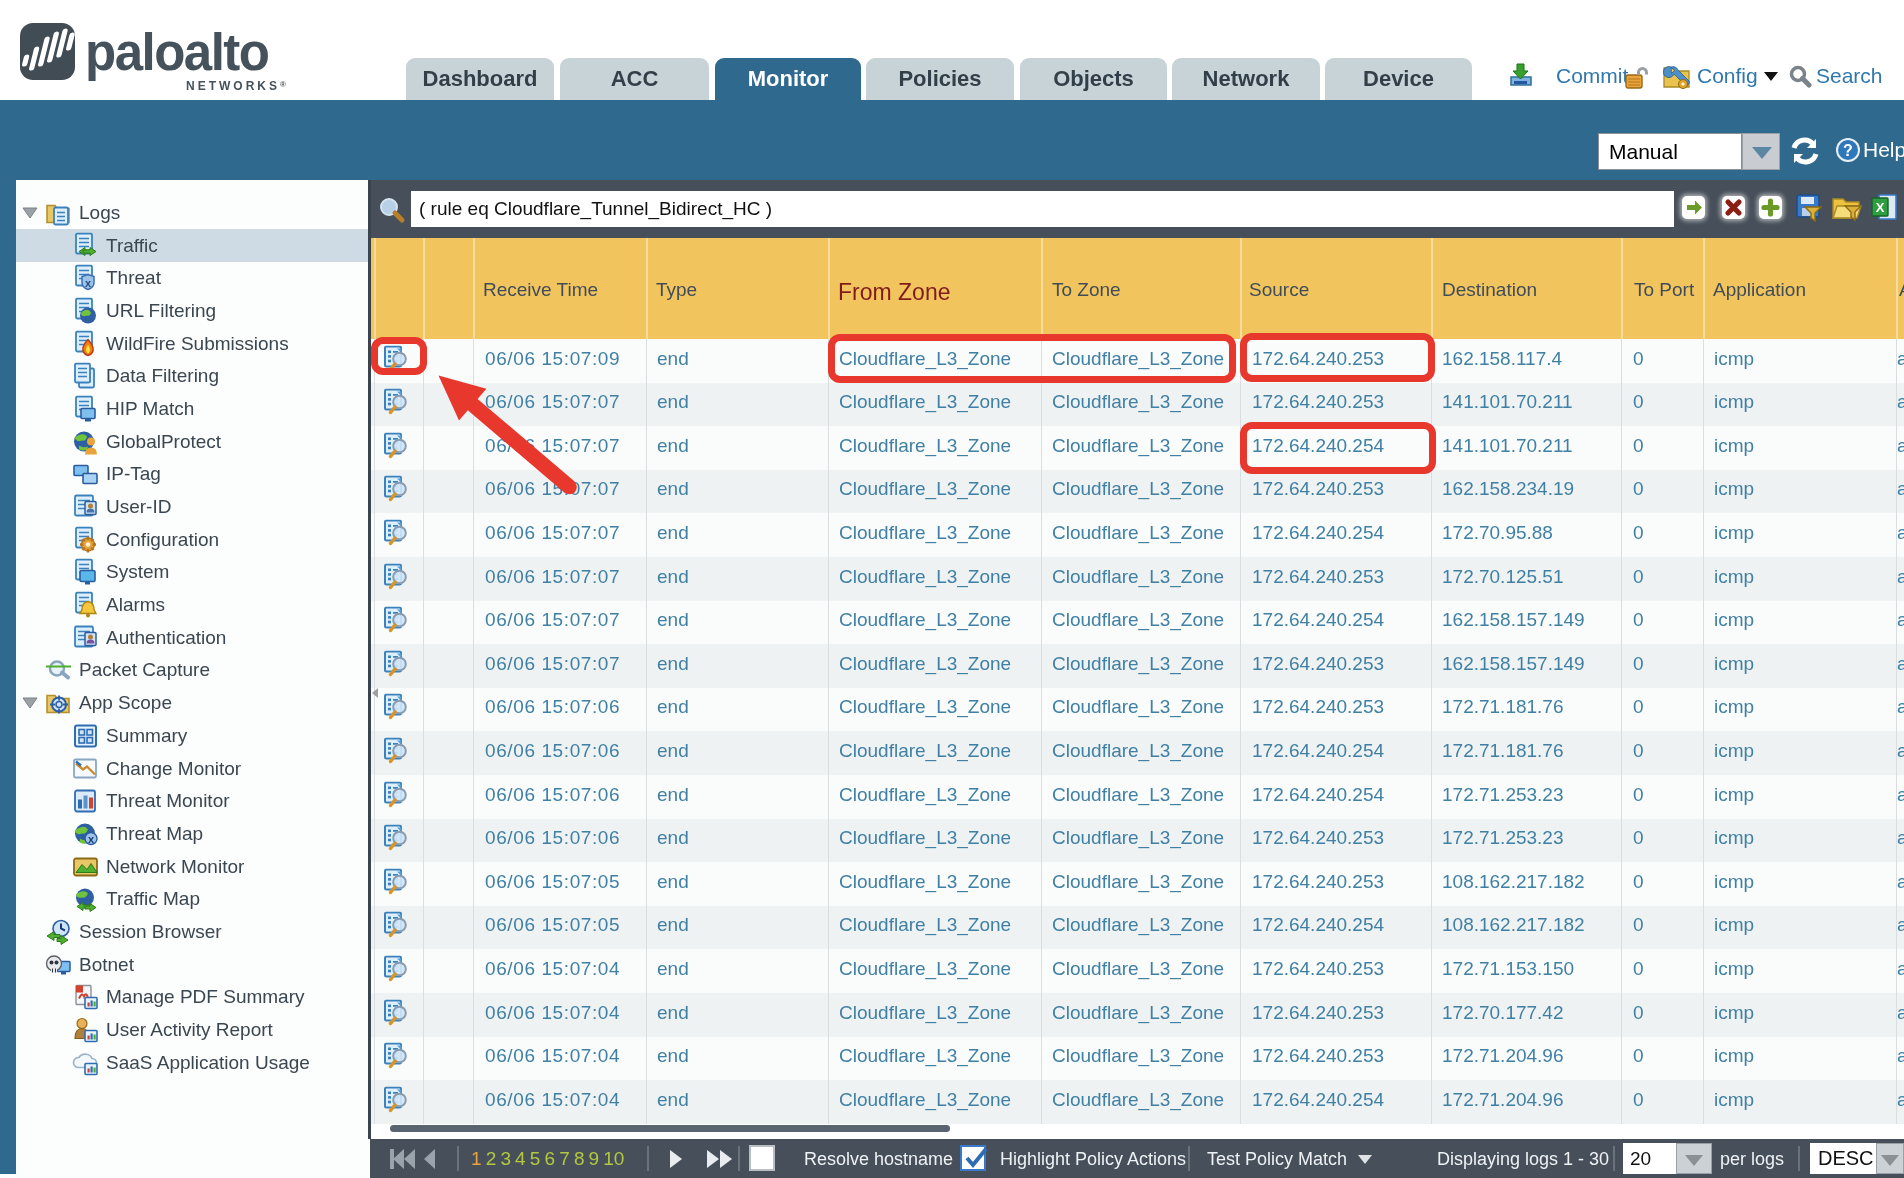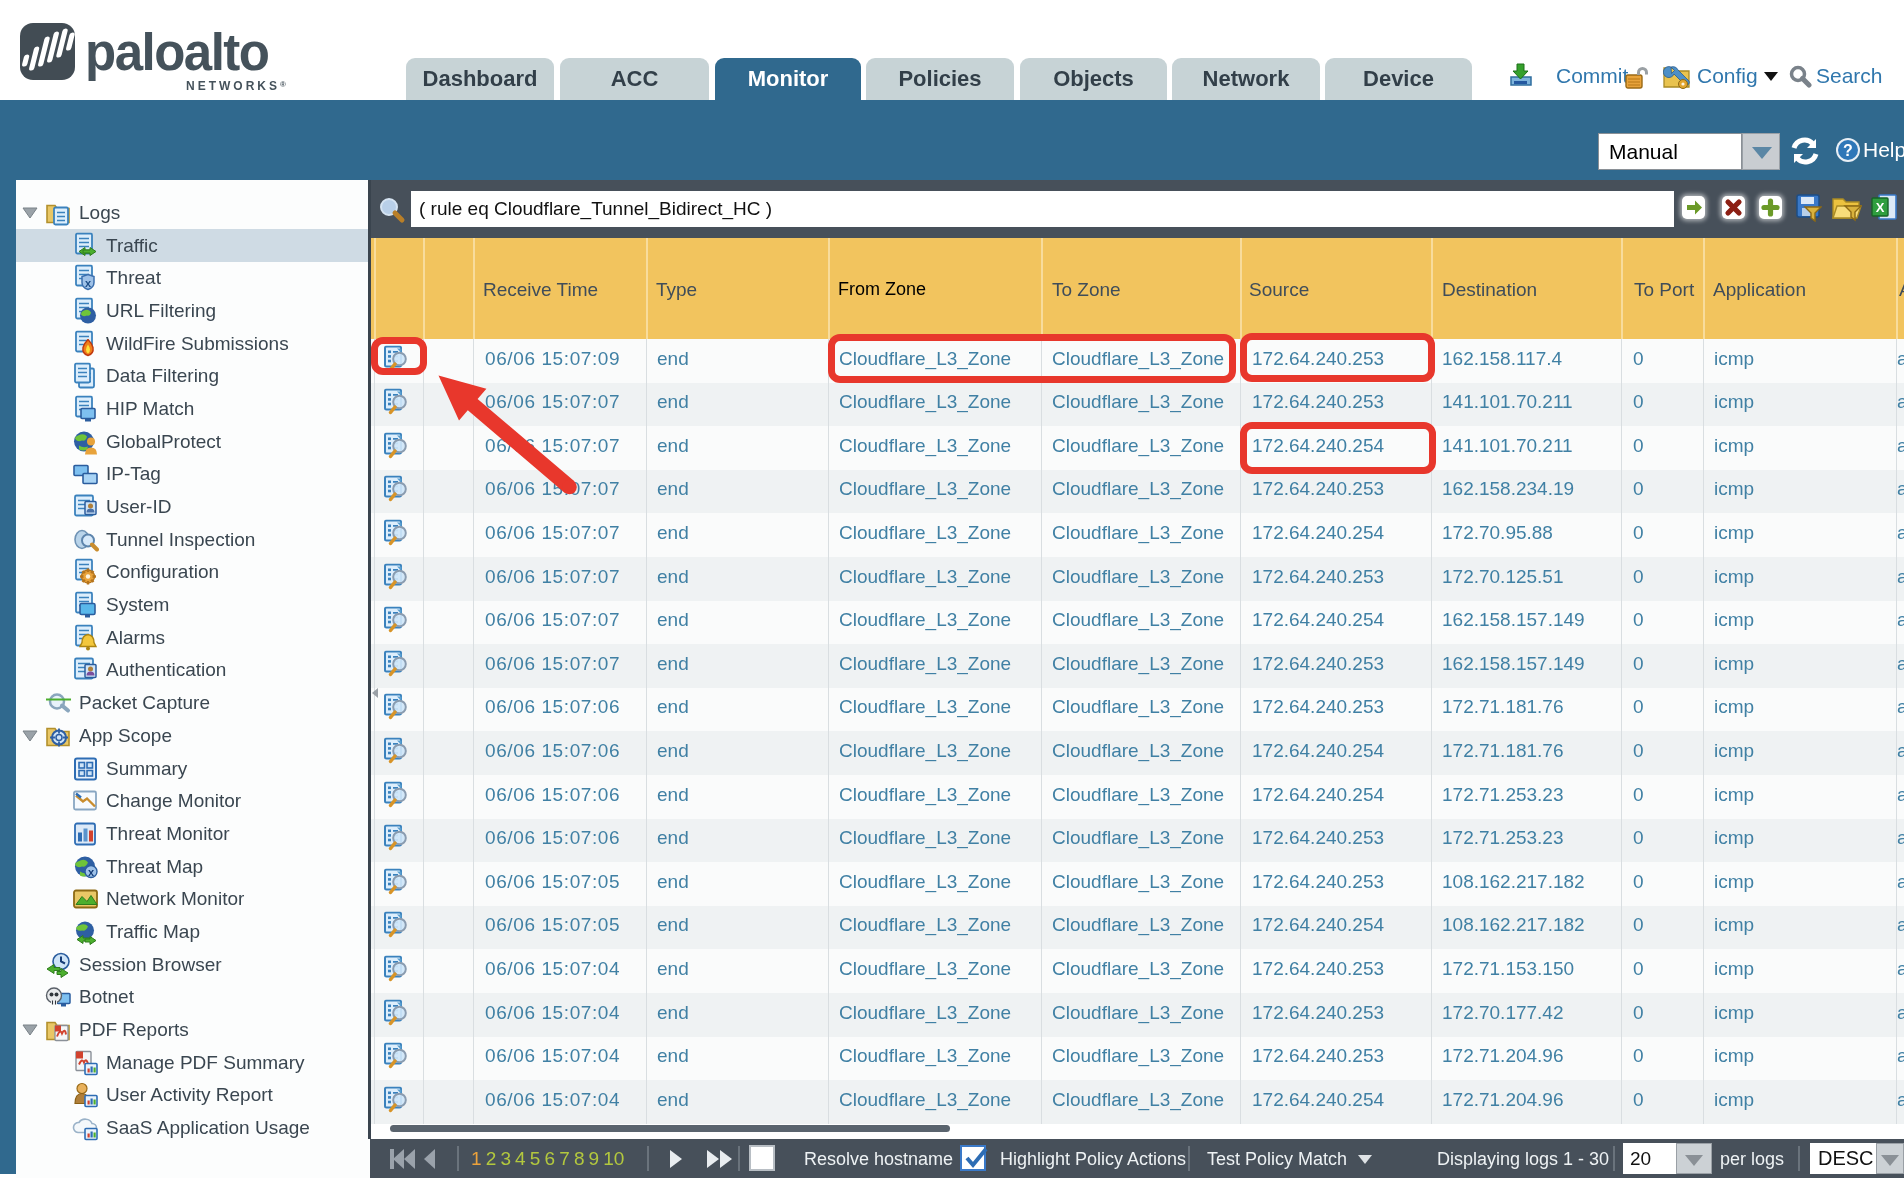--- a/index.html
+++ b/index.html
@@ -268,28 +268,20 @@
               <line x1="6" y1="15" x2="18" y2="15"></line>
             </g>
             <rect x="13" y="8" width="11" height="13" rx="1" fill="#cfe4f7" stroke="#2b5d9e" stroke-width="1.5"></rect>
             <circle cx="18.5" cy="12.5" r="2.5" fill="#b07f3a"></circle>
             <path d="M14.5 19 q0 -4 4 -4 q4 0 4 4 z" fill="#4a71a8"></path>
           </svg>
           <span class="lbl">User-ID</span>
         </div>
 <div class="trow l2">
           <svg class="ico" viewBox="0 0 27 27" width="27" height="27">
-            <ellipse cx="10" cy="13" rx="7" ry="9" fill="#b9d4ea" stroke="#6f93b5" stroke-width="1.6"></ellipse>
-            <circle cx="16" cy="14" r="6" fill="#d6e9fa" stroke="#5d85ad" stroke-width="2"></circle>
-            <line x1="20" y1="18" x2="25" y2="23" stroke="#c98d2e" stroke-width="4" stroke-linecap="round"></line>
-          </svg>
-          <span class="lbl">Tunnel Inspection</span>
-        </div>
-<div class="trow l2">
-          <svg class="ico" viewBox="0 0 27 27" width="27" height="27">
             <rect x="4" y="1" width="16" height="20" rx="1.5" fill="#ddeefc" stroke="#3b82bd" stroke-width="1.8"></rect>
             <g stroke="#3b82bd" stroke-width="1.6">
               <line x1="7" y1="6" x2="17" y2="6"></line>
               <line x1="7" y1="10" x2="17" y2="10"></line>
               <line x1="7" y1="14" x2="17" y2="14"></line>
             </g>
             <circle cx="16" cy="18" r="6.5" fill="#e8a33b" stroke="#b5741c" stroke-width="1.3"></circle>
             <circle cx="16" cy="18" r="2.5" fill="#fff"></circle>
             <g stroke="#b5741c" stroke-width="2.4">
               <line x1="16" y1="10" x2="16" y2="26"></line>
@@ -438,32 +430,20 @@
             <circle cx="9" cy="12" r="7.5" fill="#e8eaec" stroke="#5a6068" stroke-width="1.4"></circle>
             <circle cx="6.5" cy="11" r="2" fill="#30353b"></circle>
             <circle cx="11.5" cy="11" r="2" fill="#30353b"></circle>
             <path d="M6 17 h6 v4 h-6 z" fill="#e8eaec"></path>
             <g stroke="#30353b" stroke-width="1">
               <line x1="7.5" y1="17" x2="7.5" y2="21"></line>
               <line x1="10.5" y1="17" x2="10.5" y2="21"></line>
             </g>
           </svg>
           <span class="lbl">Botnet</span>
-        </div>
-<div class="trow l1">
-          <svg class="tri" viewBox="0 0 16 12">
-            <path d="M1 1 h14 l-7 10 z" fill="#9aa2a8" stroke="#7a8288" stroke-width="1"></path>
-          </svg>
-          <svg class="ico" viewBox="0 0 27 27" width="27" height="27">
-            <path d="M2 6 l8 0 2 3 12 0 0 14 -22 0 z" fill="#e9c766" stroke="#b2902c" stroke-width="1.6"></path>
-            <rect x="10" y="9" width="13" height="15" rx="1" fill="#f4f6f8" stroke="#8a9098" stroke-width="1.3"></rect>
-            <path d="M12 20 q3 -8 5 -3 q3 -6 4 1" fill="none" stroke="#d2422e" stroke-width="2"></path>
-            <rect x="10" y="9" width="6" height="6" fill="#d2422e"></rect>
-          </svg>
-          <span class="lbl">PDF Reports</span>
         </div>
 <div class="trow l2">
           <svg class="ico" viewBox="0 0 27 27" width="27" height="27">
             <rect x="4" y="2" width="15" height="19" rx="1" fill="#f4f6f8" stroke="#8a9098" stroke-width="1.4"></rect>
             <rect x="4" y="2" width="7" height="7" fill="#d2422e"></rect>
             <path d="M7 15 q3 -7 5 -2 q2 -5 4 1" fill="none" stroke="#d2422e" stroke-width="2"></path>
             <rect x="13" y="14" width="12" height="11" rx="1" fill="#eaf3fc" stroke="#2e6db4" stroke-width="1.6"></rect>
             <g>
               <rect x="15.5" y="19" width="2.2" height="4" fill="#d2422e"></rect>
               <rect x="18.5" y="17" width="2.2" height="6" fill="#2e6db4"></rect>
@@ -546,21 +526,21 @@
 <div class="hcell" style="left:275px"></div>
 <div class="hcell" style="left:457px"></div>
 <div class="hcell" style="left:670px"></div>
 <div class="hcell" style="left:869px"></div>
 <div class="hcell" style="left:1060px"></div>
 <div class="hcell" style="left:1250px"></div>
 <div class="hcell" style="left:1332px"></div>
 <div class="hcell" style="left:1525px"></div>
 <div style="position:absolute;top:41px;left:112px;font-size:19px;color:#404d59">Receive Time</div>
 <div style="position:absolute;top:41px;left:285px;font-size:19px;color:#404d59">Type</div>
-<div style="position:absolute;top:41px;left:467px;font-size:18px;color:#000000">From Zone</div>
+<div style="position:absolute;top:41px;left:467px;font-size:23px;color:#7f1d1d">From Zone</div>
 <div style="position:absolute;top:41px;left:681px;font-size:19px;color:#404d59">To Zone</div>
 <div style="position:absolute;top:41px;left:878px;font-size:19px;color:#404d59">Source</div>
 <div style="position:absolute;top:41px;left:1071px;font-size:19px;color:#404d59">Destination</div>
 <div style="position:absolute;top:41px;left:1263px;font-size:19px;color:#404d59">To Port</div>
 <div style="position:absolute;top:41px;left:1342px;font-size:19px;color:#404d59">Application</div>
 <div style="position:absolute;top:41px;left:1528px;font-size:19px;color:#404d59">A</div>
 </div>
     <div id="rows">
 <div class="r">
           <span class="vline" style="left:3px"></span>

